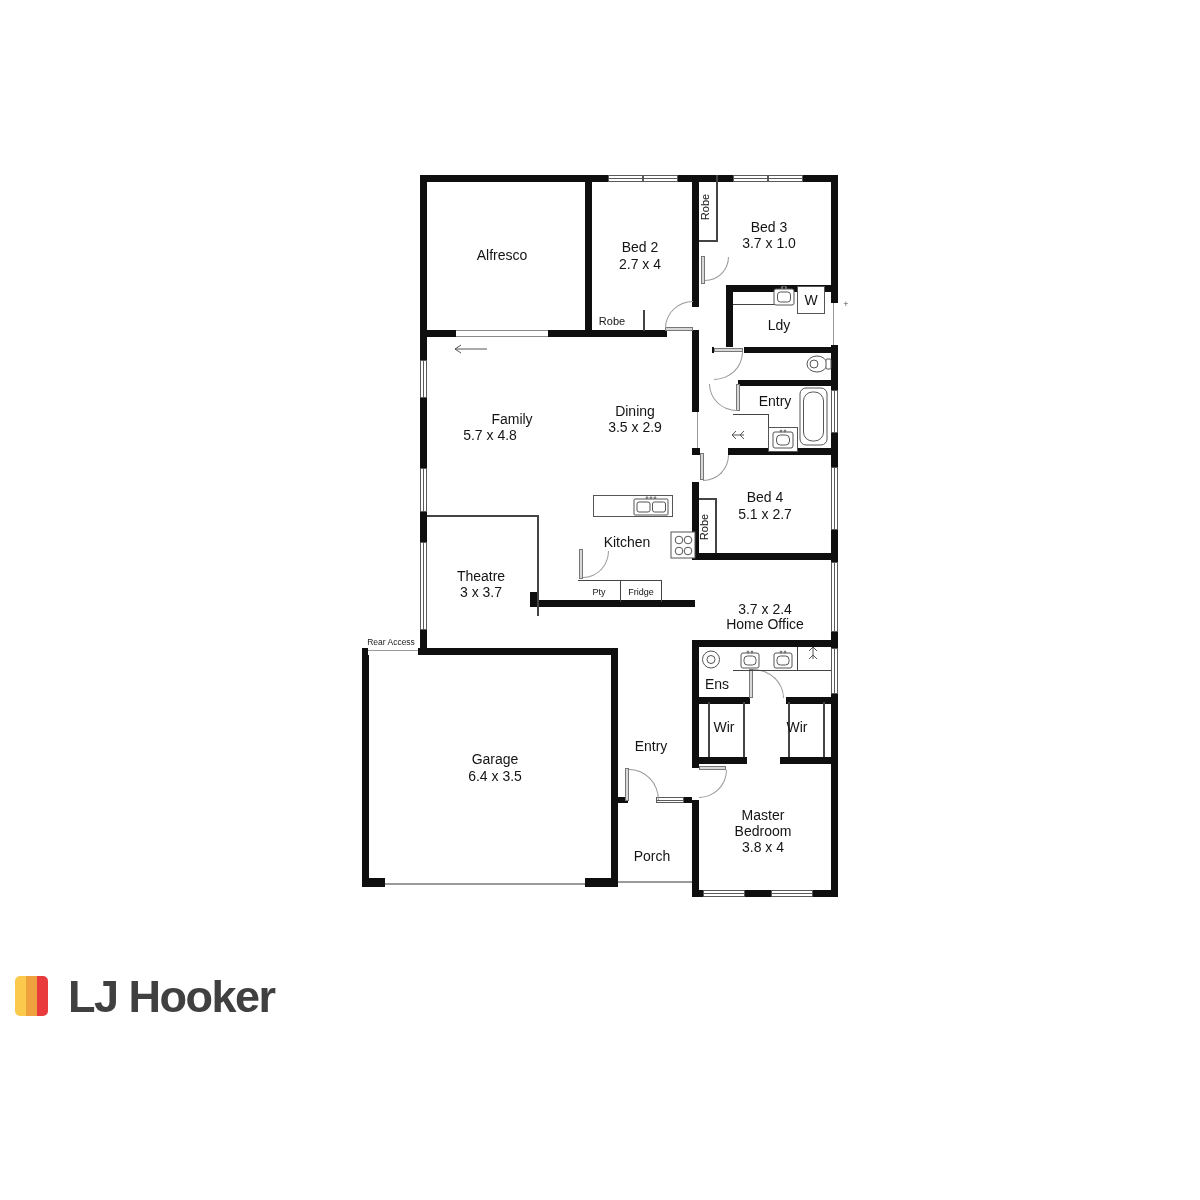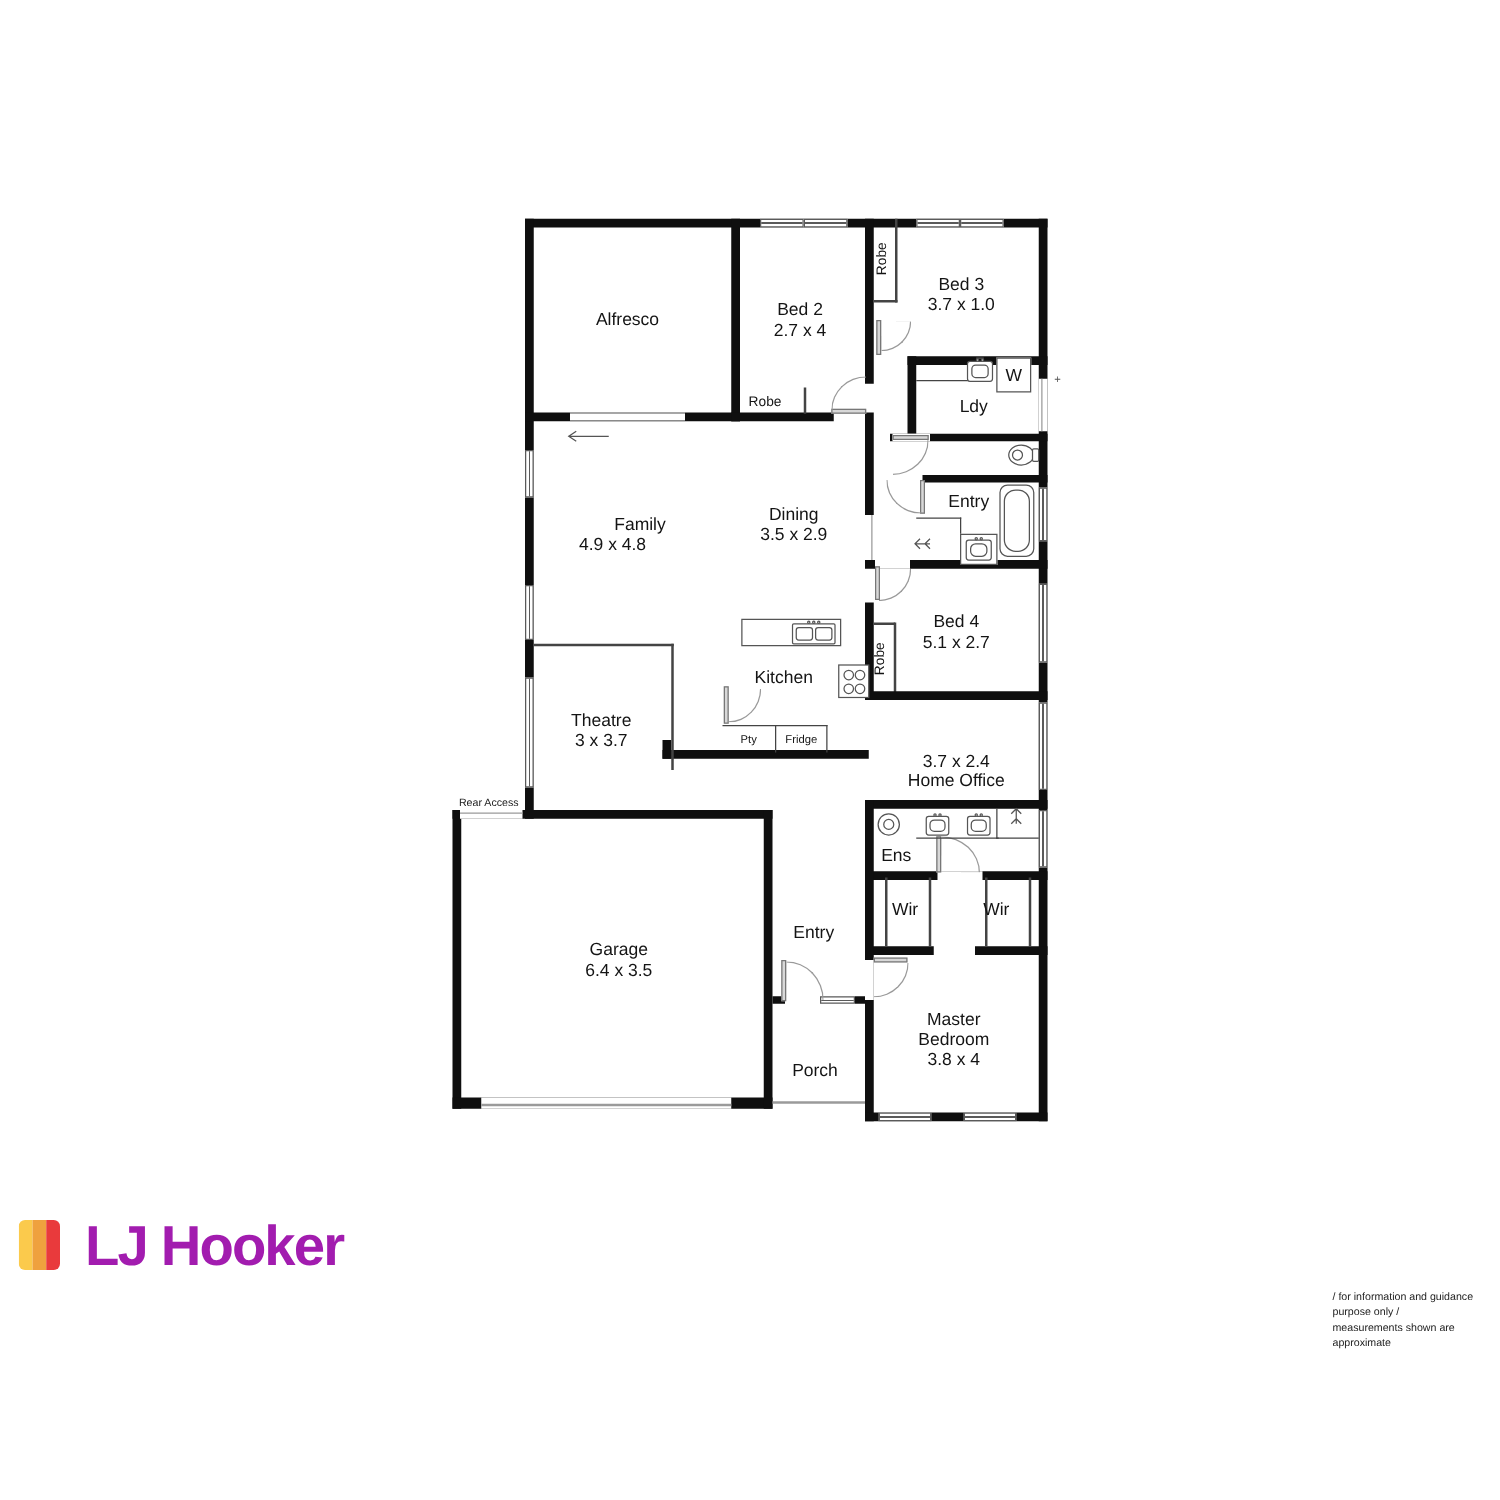--- a/index.html
+++ b/index.html
@@ -26,21 +26,21 @@
       color:#141414;white-space:nowrap;text-align:center;}
   .rs{font-size:11px;}
   .xs{font-size:9px;}
   .rv{writing-mode:vertical-rl;transform:translate(-50%,-50%) rotate(180deg);}
   .rt{font-size:8.5px;color:#222;transform:translate(-50%,-50%);}
   .fx{position:absolute;}
   .fx *{fill:#fff;stroke:#555;stroke-width:1;}
   .fx .nf{fill:none;}
   #logo-block{position:absolute;left:15px;top:976px;width:33px;height:40px;border-radius:5px;overflow:hidden;display:flex;}
   #logo-block div{flex:1;}
-  #agency-name{position:absolute;left:68px;top:971px;font-size:45px;font-weight:bold;letter-spacing:-1.5px;color:#a21caf;}
+  #agency-name{position:absolute;left:68px;top:971px;font-size:45px;font-weight:bold;letter-spacing:-1.5px;color:#404040;}
   #address{position:absolute;left:380px;top:971px;width:525px;text-align:center;font-size:44px;font-weight:bold;letter-spacing:-0.5px;color:#161616;}
   #disclaimer{position:absolute;left:1066px;top:1031px;font-size:8.5px;line-height:1.45;color:#222;}
 </style>
 </head>
 <body>
 
 <div id="canvas">
 
   <div class="w" style="left:420px;top:175px;width:418px;height:7px"></div>
   <div class="w" style="left:420px;top:175px;width:7px;height:480px"></div>
@@ -211,21 +211,21 @@
   <div class="rl" style="left:640px;top:247px">Bed 2</div>
   <div class="rl" style="left:640px;top:264px">2.7 x 4</div>
   <div class="rl" style="left:769px;top:227px">Bed 3</div>
   <div class="rl" style="left:769px;top:243px">3.7 x 1.0</div>
   <div class="rl rs rv" style="left:706px;top:207px">Robe</div>
   <div class="rl rs" style="left:612px;top:322px">Robe</div>
   <div class="rl" style="left:779px;top:325px">Ldy</div>
   <div class="rl" style="left:811px;top:300px">W</div>
   <div class="rl" style="left:775px;top:401px">Entry</div>
   <div class="rl" style="left:512px;top:419px">Family</div>
-  <div class="rl" style="left:490px;top:435px">4.9 x 4.8</div>
+  <div class="rl" style="left:490px;top:435px">5.7 x 4.8</div>
   <div class="rl" style="left:635px;top:411px">Dining</div>
   <div class="rl" style="left:635px;top:427px">3.5 x 2.9</div>
   <div class="rl" style="left:627px;top:542px">Kitchen</div>
   <div class="rl xs" style="left:599px;top:592px">Pty</div>
   <div class="rl xs" style="left:641px;top:592px">Fridge</div>
   <div class="rl" style="left:765px;top:497px">Bed 4</div>
   <div class="rl" style="left:765px;top:514px">5.1 x 2.7</div>
   <div class="rl rs rv" style="left:705px;top:527px">Robe</div>
   <div class="rl" style="left:481px;top:576px">Theatre</div>
   <div class="rl" style="left:481px;top:592px">3 x 3.7</div>
@@ -243,18 +243,14 @@
   <div class="rl" style="left:652px;top:856px">Porch</div>
   <div class="rl rt" style="left:391px;top:642px">Rear Access</div>
   <div class="rl xs" style="left:846px;top:304px;color:#555">+</div>
 
   <div id="logo-block">
     <div style="background: rgb(251, 202, 76);"></div>
     <div style="background: rgb(239, 161, 62);"></div>
     <div style="background: rgb(233, 58, 60);"></div>
   </div>
   <div id="agency-name">LJ Hooker</div>
-  <div id="disclaimer">
-    <div>/ for information and guidance purpose only /</div>
-    <div>measurements shown are approximate</div>
-  </div>
 
 </div>
 
 </body></html>

